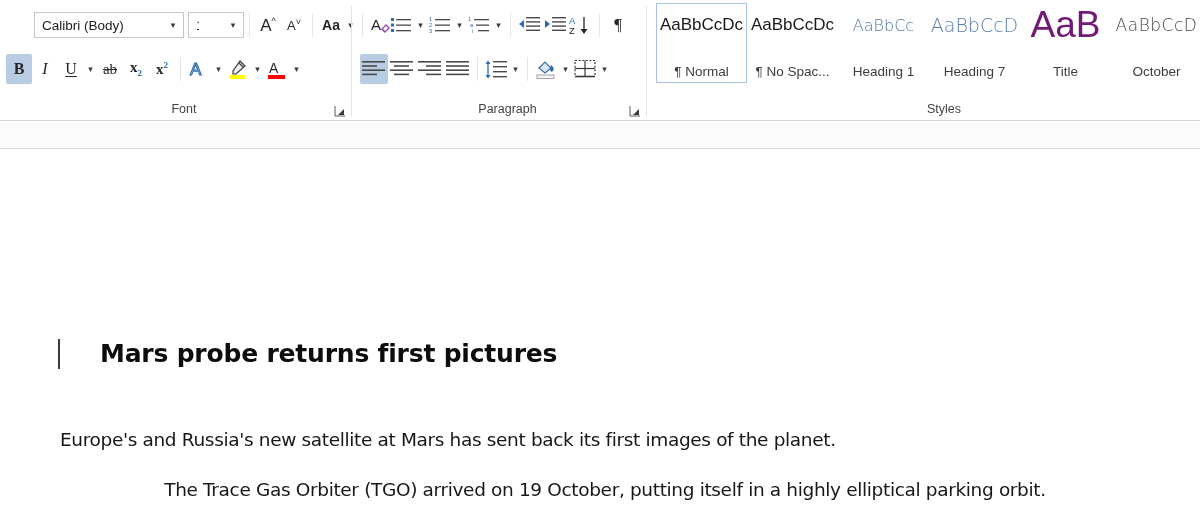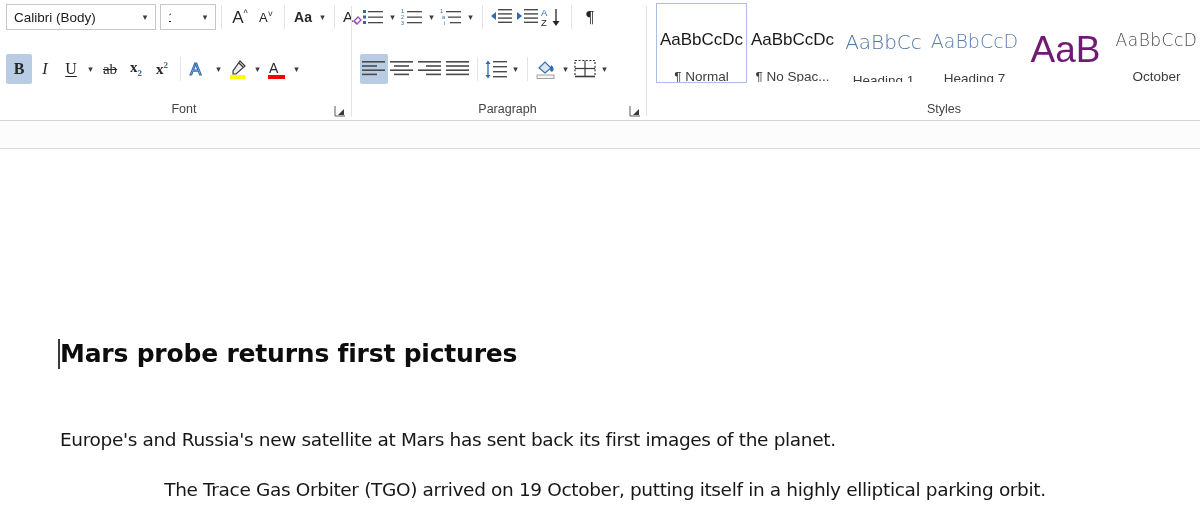--- a/index.html
+++ b/index.html
@@ -30,21 +30,21 @@
     position: absolute; top: 6px; width: 1px; height: 110px;
     background: #e2e2e2;
   }
   .dialog-launcher {
     position: absolute; right: 6px; bottom: 4px;
     width: 12px; height: 12px; cursor: pointer;
   }
   .dialog-launcher svg { display: block; }
 
   .row { position: absolute; display: flex; align-items: center; }
-  .row1 { top: 1px; height: 32px; }
+  .row1 { top: 9px; height: 32px; margin-left: 28px; }
   .row2 { top: 53px; height: 32px; }
 
   .btn {
     height: 30px; min-width: 26px;
     display: inline-flex; align-items: center; justify-content: center;
     border: 1px solid transparent; border-radius: 2px;
     cursor: pointer; color: #262626; user-select: none;
   }
   .btn.active { background: #b8cce4; }
   .chev {
@@ -95,20 +95,21 @@
   }
   #page {
     position: absolute; left: 0; top: 28px;
     width: 1200px; height: 372px; background: #ffffff;
   }
   #doc-title {
     position: absolute; left: 60px; top: 190px;
     font-family: "DejaVu Sans", sans-serif;
     font-size: 25px; font-weight: bold; color: #0d0d0d;
     letter-spacing: -0.2px;
+    padding-left: 40px;
   }
   #caret {
     position: absolute; left: 58px; top: 190px;
     width: 1.5px; height: 30px; background: #3a3a3a;
   }
   .para {
     position: absolute; left: 60px;
     font-family: "DejaVu Sans", sans-serif;
     font-size: 18.5px; color: #171717; line-height: 1.38;
     letter-spacing: -0.35px;
@@ -120,35 +121,35 @@
   
   #styles-gallery {
     position: absolute; left: 0; top: 3px; height: 86px;
     display: flex; align-items: flex-start;
   }
   .style-item {
     width: 91px; height: 80px;
     display: flex; flex-direction: column;
     align-items: center; justify-content: flex-start;
     border: 1px solid transparent; background: #fff;
-    cursor: pointer; padding-top: 26px;
+    cursor: pointer; padding-top: 1px;
     overflow: hidden;
   }
   .style-item.selected { border-color: #a7c0e3; background: #ffffff; }
   .style-preview {
     height: 40px; display: flex; align-items: center; justify-content: center;
     white-space: nowrap; color: #1a1a1a;
   }
   .style-label {
     font-size: 13.5px; color: #3d3d3d; white-space: nowrap;
     margin-top: 19px;
   }
   .sp-normal  { font-size: 17px; font-family: "Liberation Sans", sans-serif; }
   .sp-nospace { font-size: 17px; font-family: "Liberation Sans", sans-serif; }
-  .sp-h1      { font-size: 20px; color: #4f74a0; font-family: "DejaVu Sans", sans-serif; font-weight: 300; }
+  .sp-h1      { font-size: 16px; color: #4f74a0; font-family: "DejaVu Sans", sans-serif; font-weight: 300; }
   .sp-h2      { font-size: 19px; color: #5a7fae; font-family: "DejaVu Sans", sans-serif; font-weight: 300; }
   .sp-title   { font-size: 37px; color: #701a75; font-family: Liberation Sans, sans-serif; font-weight: 300; text-align: right; }
   .sp-sub     { font-size: 17px; color: #4a4a4a; font-family: "DejaVu Sans", sans-serif; font-weight: 300; letter-spacing: .5px; }
 </style>
 </head>
 <body>
 
 <div id="ribbon">
 
   <div class="group" id="font-group" style="left:0; width:352px;">

